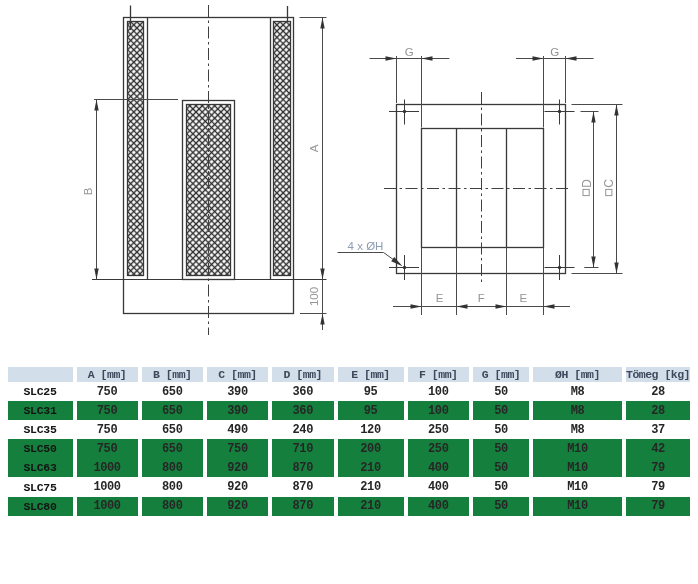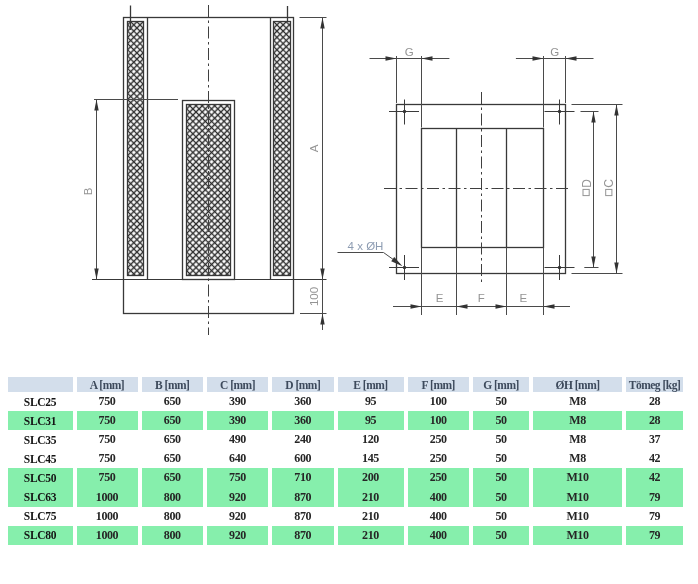--- a/index.html
+++ b/index.html
@@ -1,26 +1,26 @@
 <!DOCTYPE html>
 <html><head>
 <meta charset="utf-8">
 <style>
 html,body{margin:0;padding:0;background:#fff;}
 #page{position:relative;width:698px;height:584px;background:#fff;overflow:hidden;
   font-family:"Liberation Sans",sans-serif;}
 #draw{position:absolute;left:0;top:0;}
-table.t{position:absolute;left:3.5px;top:377px;border-collapse:separate;border-spacing:4.5px 0;
-  table-layout:fixed;font-family:Liberation Serif, serif;}
+table.t{position:absolute;left:3.5px;top:367px;border-collapse:separate;border-spacing:4.5px 0;
+  table-layout:fixed;font-family:Liberation Mono, monospace;}
 table.t td{padding:0;text-align:center;vertical-align:middle;overflow:hidden;white-space:nowrap;}
 tr.hd td{height:15px;background:#d3deeb;color:#3d4a5c;font-weight:bold;font-size:11.5px;letter-spacing:-0.5px;}
 tr.hd td.lb{background:#d3deeb;}
 tr.r td{height:19.1px;font-size:12px;color:#262626;letter-spacing:-0.4px;font-weight:bold;}
 tr.r td.lb{font-weight:bold;color:#141414;font-size:11.5px;letter-spacing:-0.3px;text-align:center;}
-tr.blue td{background:#86efac;}
+tr.blue td{background:#15803d;}
 </style>
 </head>
 <body>
 <div id="page">
 <svg id="draw" width="698" height="584" viewBox="0 0 698 584">
 <defs>
 <pattern id="xh" width="4.4" height="4.4" patternUnits="userSpaceOnUse" patternTransform="rotate(45)">
 <path d="M0 2.2H4.4M2.2 0V4.4" stroke="#2e2e2e" stroke-width="1.45" fill="none"></path>
 </pattern>
 </defs>
@@ -200,32 +200,20 @@
           <td>750</td>
           <td>650</td>
           <td>490</td>
           <td>240</td>
           <td>120</td>
           <td>250</td>
           <td>50</td>
           <td>M8</td>
           <td>37</td>
         </tr>
-<tr class="r">
-          <td class="lb">SLC45</td>
-          <td>750</td>
-          <td>650</td>
-          <td>640</td>
-          <td>600</td>
-          <td>145</td>
-          <td>250</td>
-          <td>50</td>
-          <td>M8</td>
-          <td>42</td>
-        </tr>
 <tr class="r blue">
           <td class="lb">SLC50</td>
           <td>750</td>
           <td>650</td>
           <td>750</td>
           <td>710</td>
           <td>200</td>
           <td>250</td>
           <td>50</td>
           <td>M10</td>

